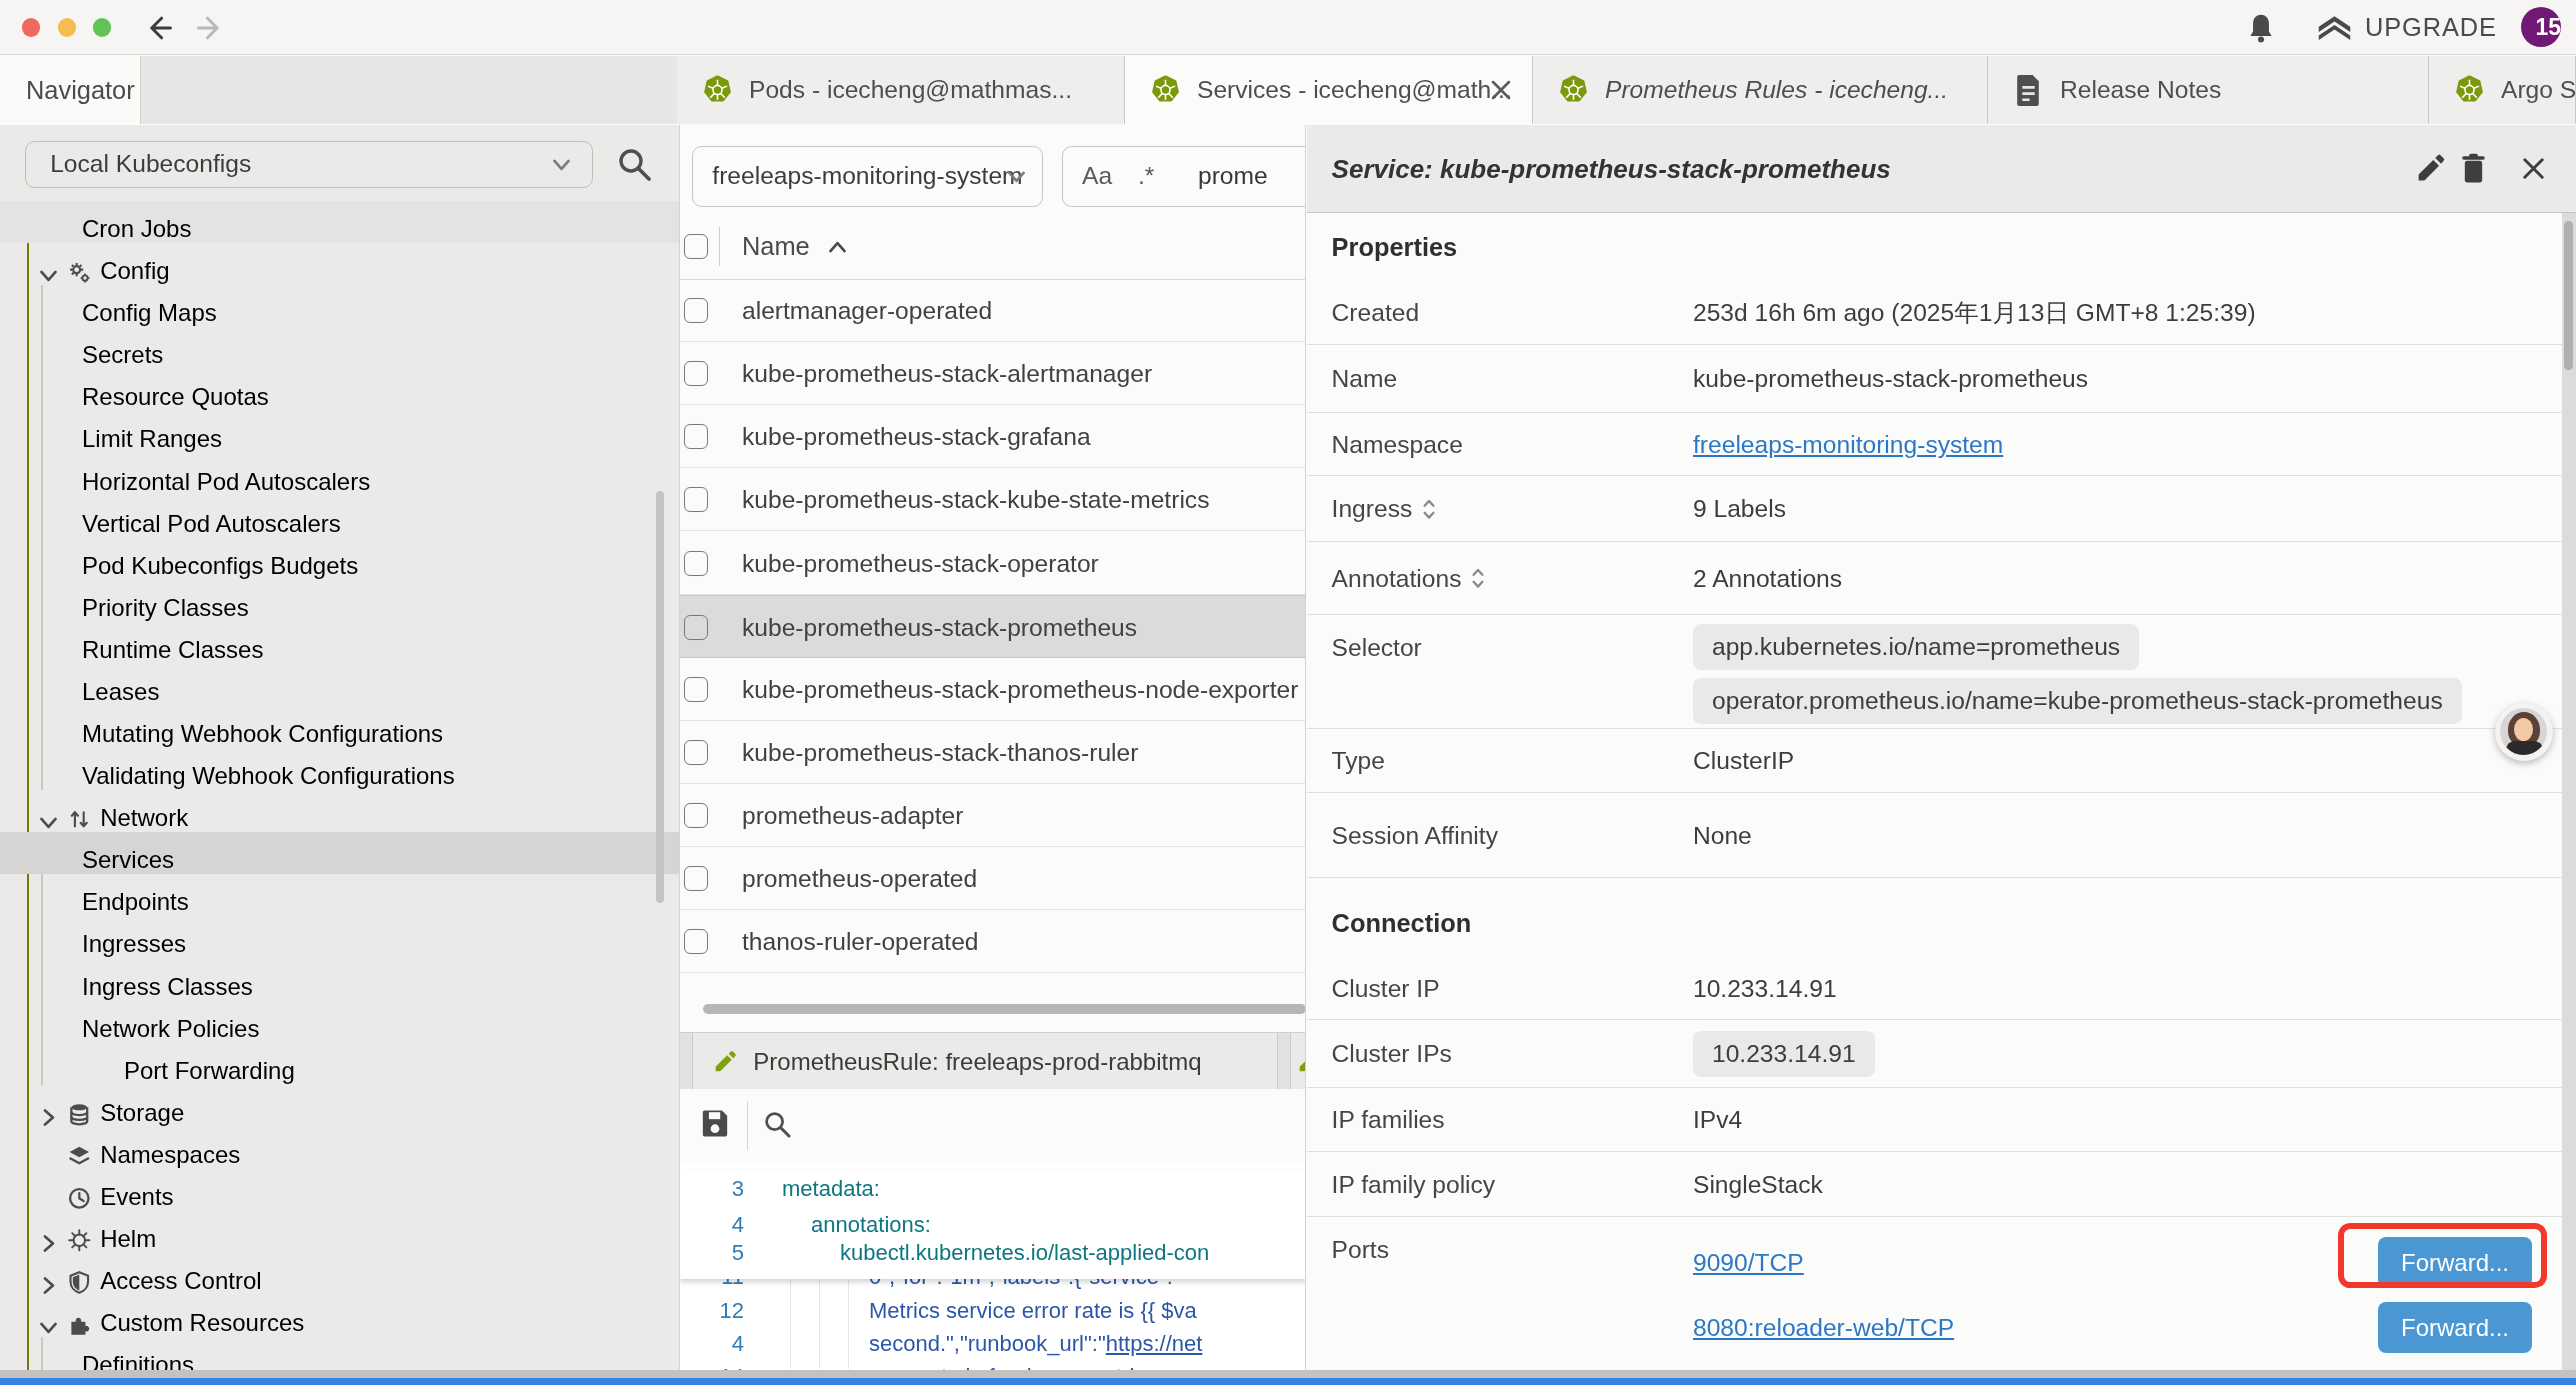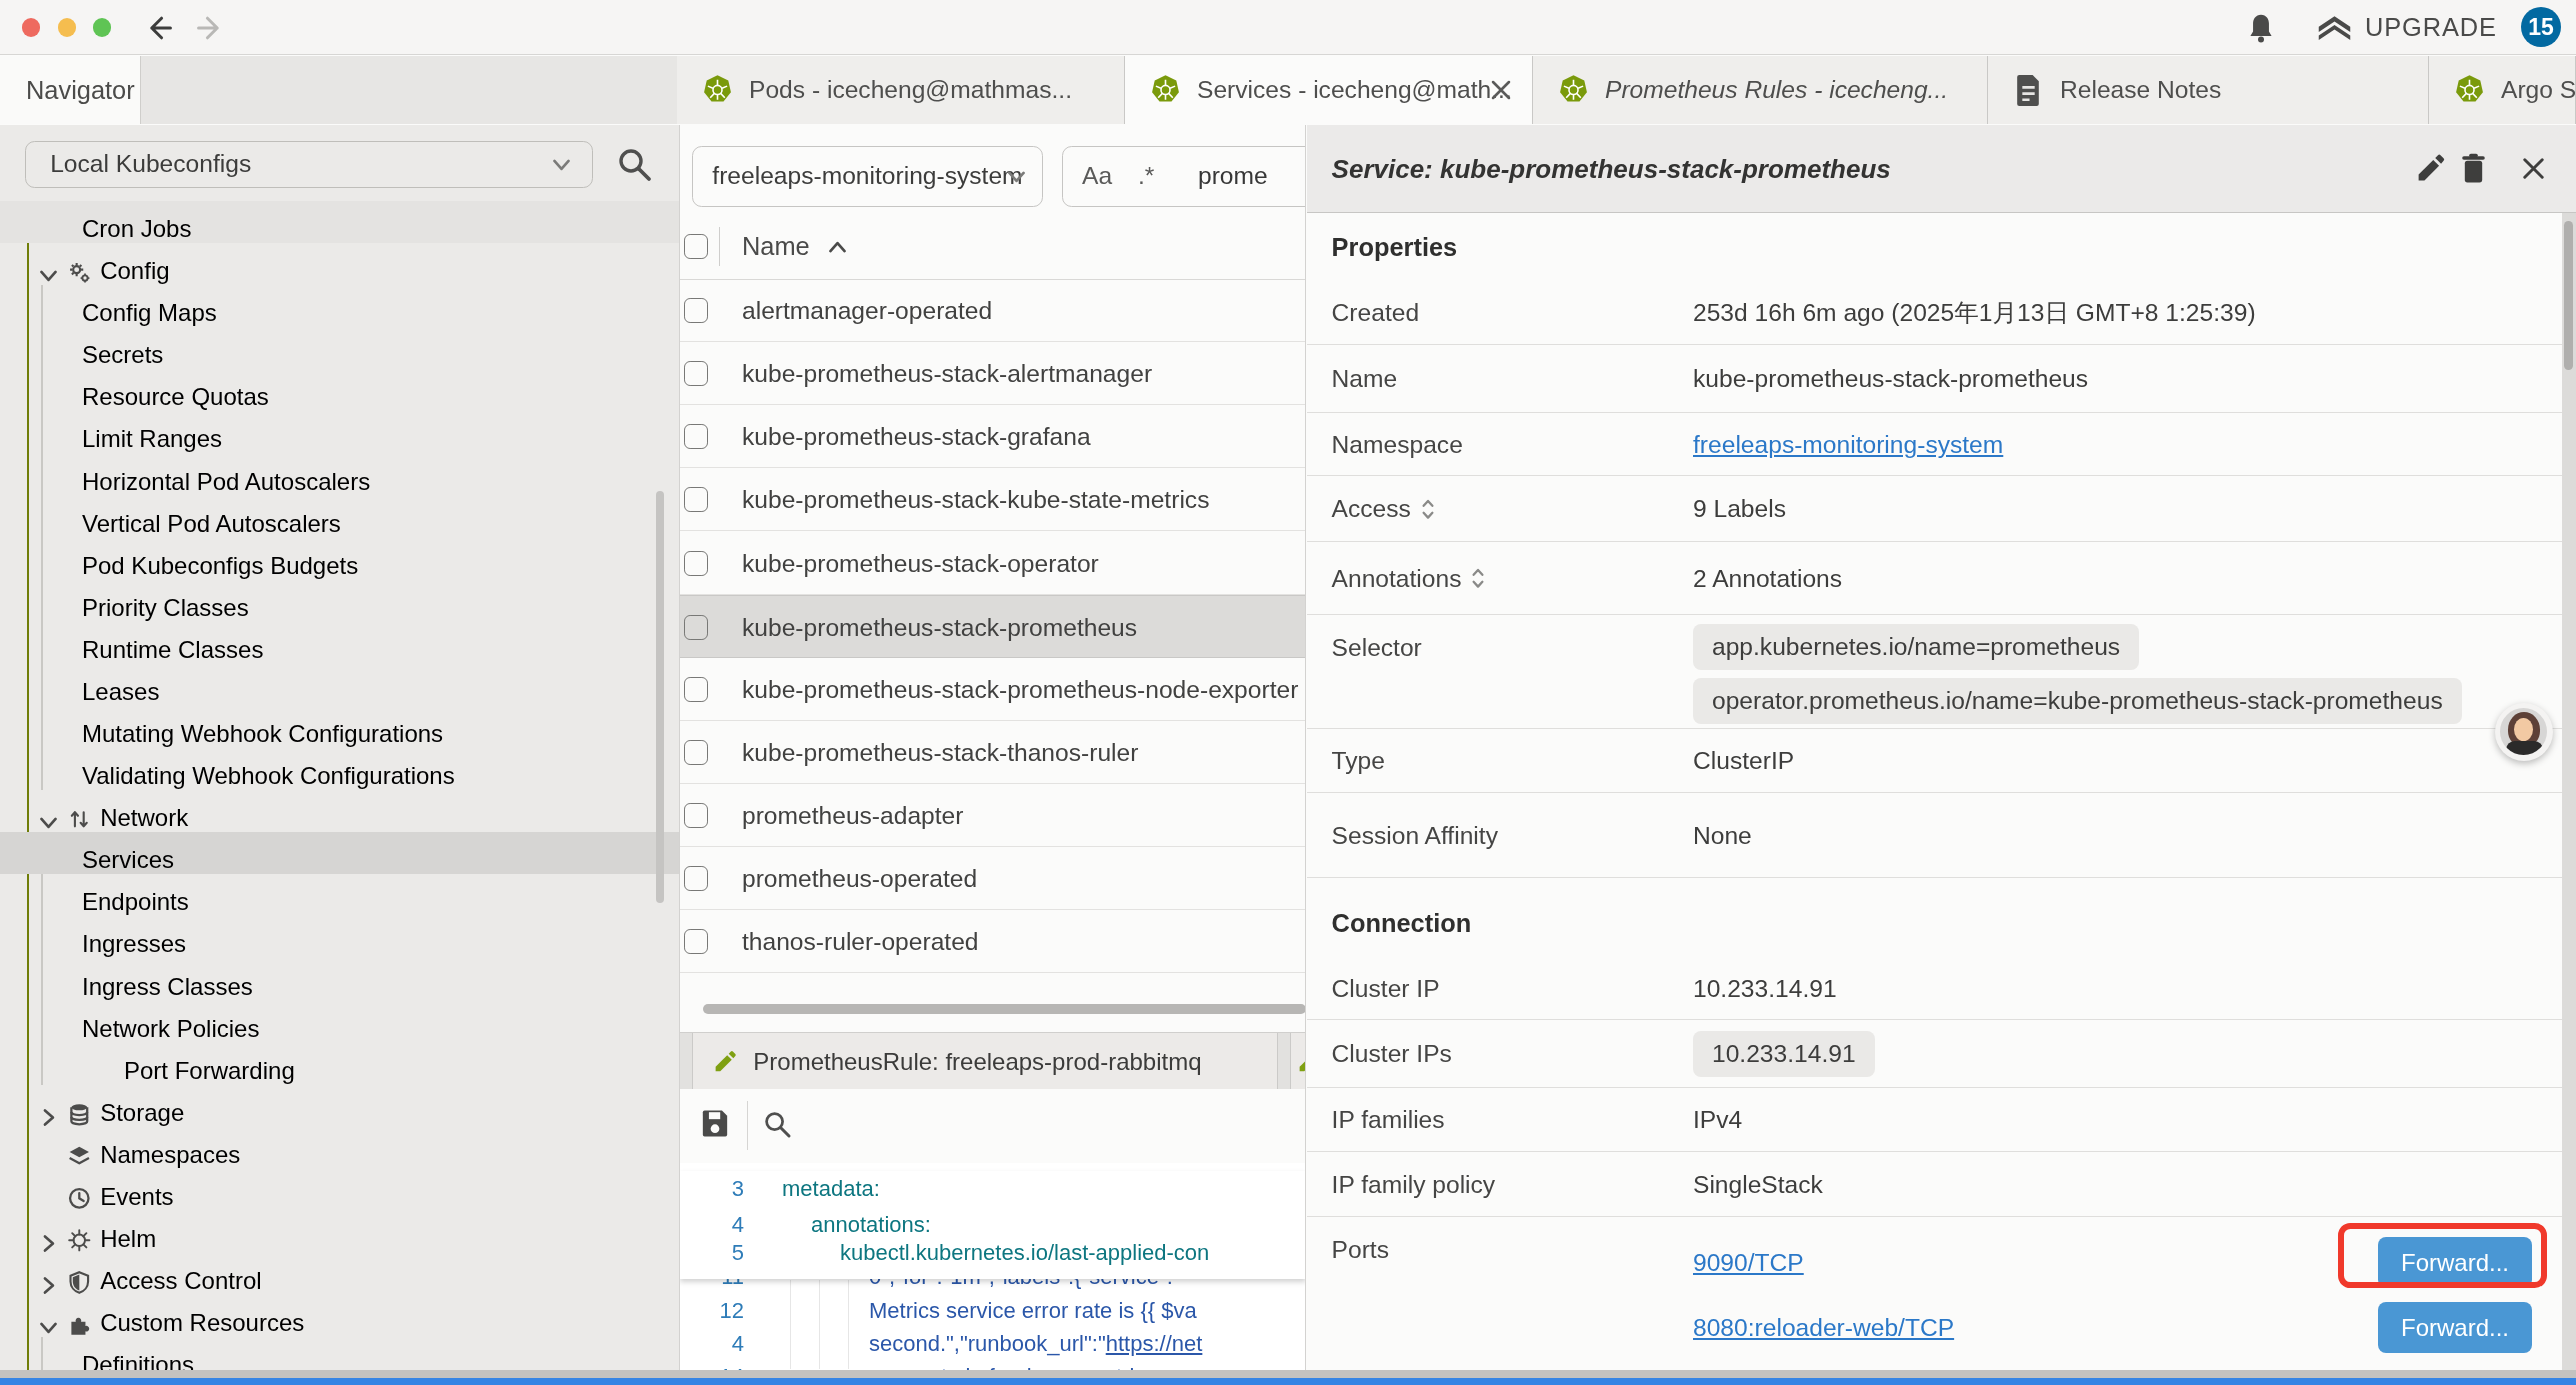--- a/index.html
+++ b/index.html
@@ -134,21 +134,21 @@
         </svg></span>
     <span class="bell"><svg viewBox="0 0 34 36" width="30" height="32">
           <path d="M17 3 C11 3 8 8 8 13 V22 L5 27 H29 L26 22 V13 C26 8 23 3 17 3 Z" fill="currentColor"></path>
           <circle cx="17" cy="31" r="3.4" fill="currentColor"></circle>
         </svg></span>
     <span class="upg"><svg viewBox="0 0 44 40" width="39" height="35">
           <path d="M4 18 L22 6 L40 18 L40 24 L22 12 L4 24 Z" fill="currentColor"></path>
           <path d="M4 28 L22 16 L40 28 L40 33 L22 21 L4 33 Z" fill="currentColor"></path>
         </svg></span>
     <span class="upglabel">UPGRADE</span>
-    <span class="badge" style="background: #0369a1;">15</span>
+    <span class="badge" style="background: #701a75; text-align: right;">15</span>
   </div>
 
   <div class="tabbar">
     <div class="navtab">
       <span>Navigator</span>
     </div>
     <div id="tabs-host">
         <div class="tab inactive" style="left: 677px; width: 448px;">
           <span class="ticon"><svg viewBox="0 0 24 24" width="100%" height="100%">
               <path d="M12 1.6 L19.4 5.2 L21.2 13.2 L16.1 19.6 L7.9 19.6 L2.8 13.2 L4.6 5.2 Z" fill="#7a9a0b"></path>
@@ -514,21 +514,21 @@
           <span class="dval" style="line-height: 68px;">kube-prometheus-stack-prometheus</span>
         </div>
         <div class="drow" style="height: 63px;">
           <span class="dlabel" style="height: 63px;">
             <span>Namespace</span>
           </span>
           <span class="dval" style="line-height: 63px;"><a class="pl">freeleaps-monitoring-system</a></span>
         </div>
         <div class="drow" style="height: 66px;">
           <span class="dlabel" style="height: 66px;">
-            <span>Access</span>
+            <span>Ingress</span>
             <span class="sorticon"><svg viewBox="0 0 18 28" width="100%" height="100%">
                 <path d="M4 10 L9 4.5 L14 10" stroke="currentColor" stroke-width="2.6" fill="none" stroke-linecap="round" stroke-linejoin="round"></path>
                 <path d="M4 18 L9 23.5 L14 18" stroke="currentColor" stroke-width="2.6" fill="none" stroke-linecap="round" stroke-linejoin="round"></path>
               </svg></span>
           </span>
           <span class="dval" style="line-height: 66px;">9 Labels</span>
         </div>
         <div class="drow" style="height: 73px;">
           <span class="dlabel" style="height: 73px; text-align: right;">
             <span>Annotations</span>

